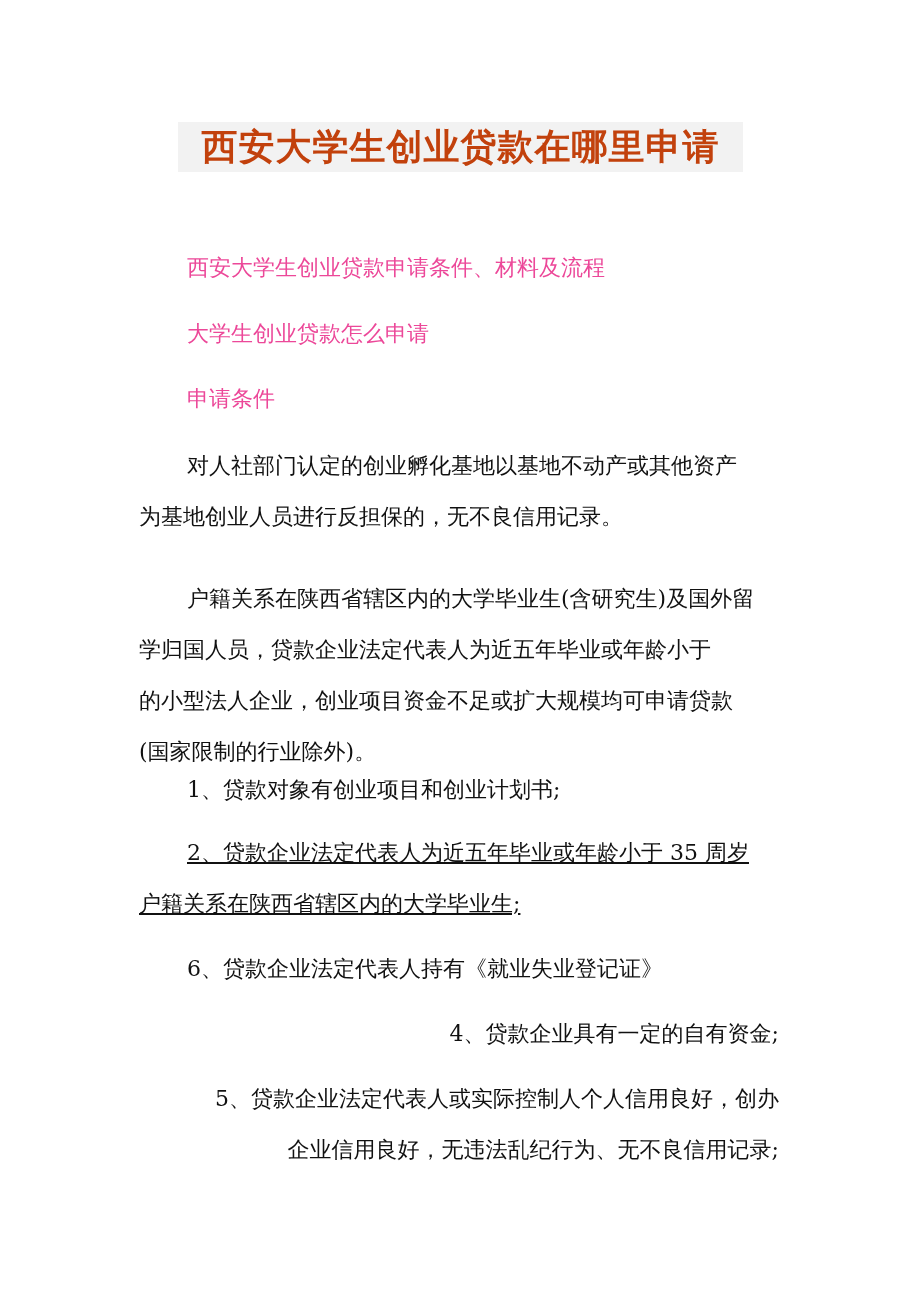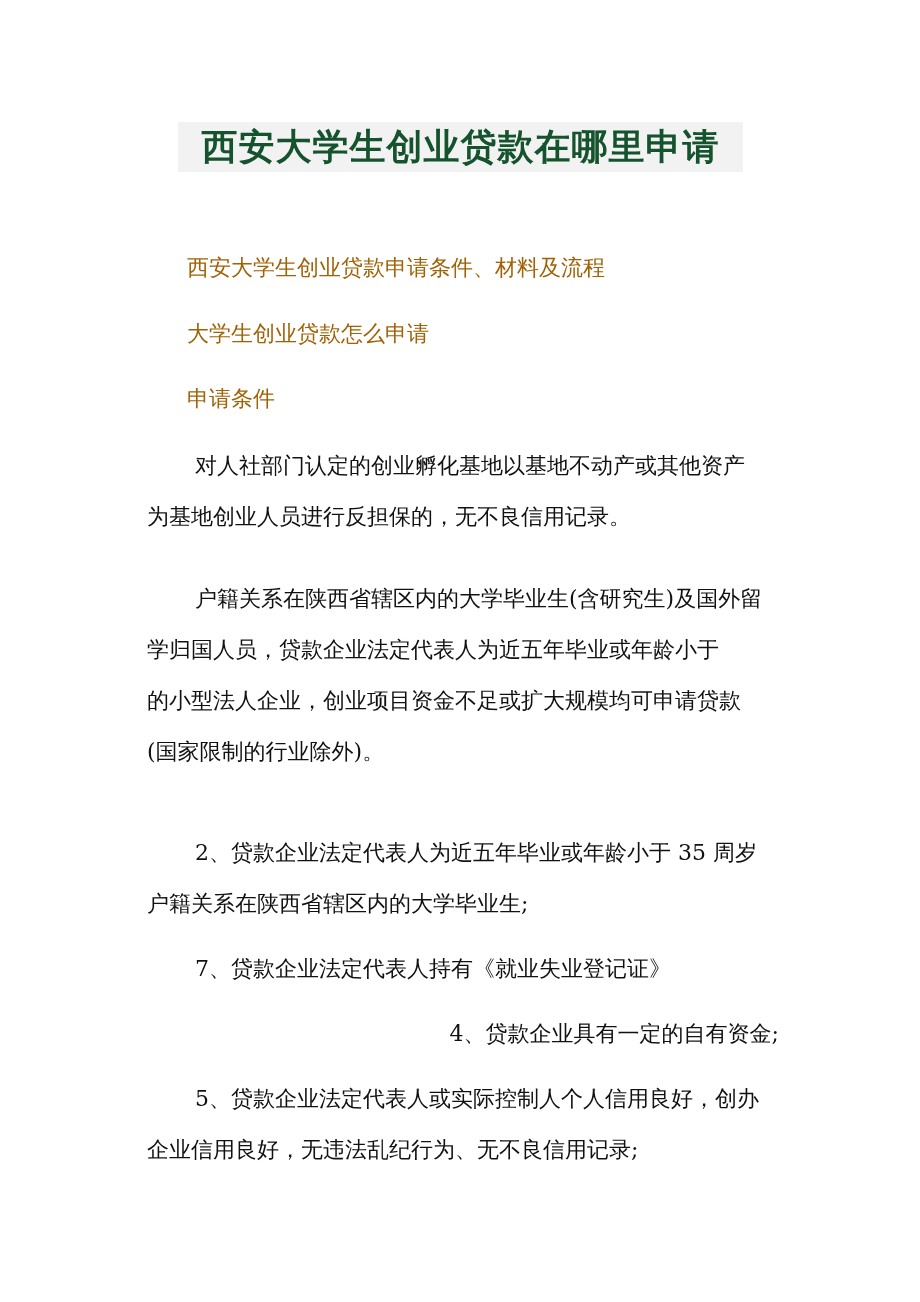--- a/index.html
+++ b/index.html
@@ -30,48 +30,47 @@
     background: #f2f2f2;
     display: flex;
     align-items: center;
     justify-content: center;
   }
   .title {
     font-family: "DejaVu Sans", "Liberation Sans", sans-serif;
     font-weight: bold;
     font-size: 36px;
     letter-spacing: 1px;
-    color: #14532d;
+    color: #c2410c;
     white-space: nowrap;
     margin: 0;
   }
   .h-sub {
     position: absolute;
     left: 187px;
     font-family: "DejaVu Sans", "Liberation Sans", sans-serif;
     font-size: 22px;
-    color: #a16207;
+    color: #ec4899;
     white-space: nowrap;
     margin: 0;
     font-weight: normal;
   }
   .para {
     position: absolute;
     left: 139px;
     width: 640px;
     font-size: 22px;
     line-height: 51px;
     margin: 0;
     text-indent: 48px;
     white-space: normal;
   }
   .para .line {
     display: block;
     white-space: nowrap;
-    margin-left: 8px;
   }
   .para .line.first {
     padding-left: 48px;
   }
   .para.noindent { text-indent: 0; }
 </style>
 </head>
 <body>
 
 <div class="page">
@@ -89,32 +88,35 @@
     <span class="line">为基地创业人员进行反担保的，无不良信用记录。</span>
   </p>
 
   <p class="para noindent" style="top:573px;">
     <span class="line first">户籍关系在陕西省辖区内的大学毕业生(含研究生)及国外留</span>
     <span class="line">学归国人员，贷款企业法定代表人为近五年毕业或年龄小于</span>
     <span class="line">的小型法人企业，创业项目资金不足或扩大规模均可申请贷款</span>
     <span class="line">(国家限制的行业除外)。</span>
   </p>
 
+  <p class="para noindent" style="top:764px;">
+    <span class="line first">1、贷款对象有创业项目和创业计划书;</span>
+  </p>
 
-  <p class="para noindent" style="top:827px;">
+  <p class="para noindent" style="top:827px;text-decoration:underline;">
     <span class="line first">2、贷款企业法定代表人为近五年毕业或年龄小于 35 周岁</span>
     <span class="line">户籍关系在陕西省辖区内的大学毕业生;</span>
   </p>
 
   <p class="para noindent" style="top:943px;">
-    <span class="line first">7、贷款企业法定代表人持有《就业失业登记证》</span>
+    <span class="line first">6、贷款企业法定代表人持有《就业失业登记证》</span>
   </p>
 
   <p class="para noindent" style="top:1008px;text-align:right;">
     <span class="line first">4、贷款企业具有一定的自有资金;</span>
   </p>
 
-  <p class="para noindent" style="top:1073px;">
+  <p class="para noindent" style="top:1073px;text-align:right;">
     <span class="line first">5、贷款企业法定代表人或实际控制人个人信用良好，创办</span>
     <span class="line">企业信用良好，无违法乱纪行为、无不良信用记录;</span>
   </p>
 
 </div>
 
 </body></html>

